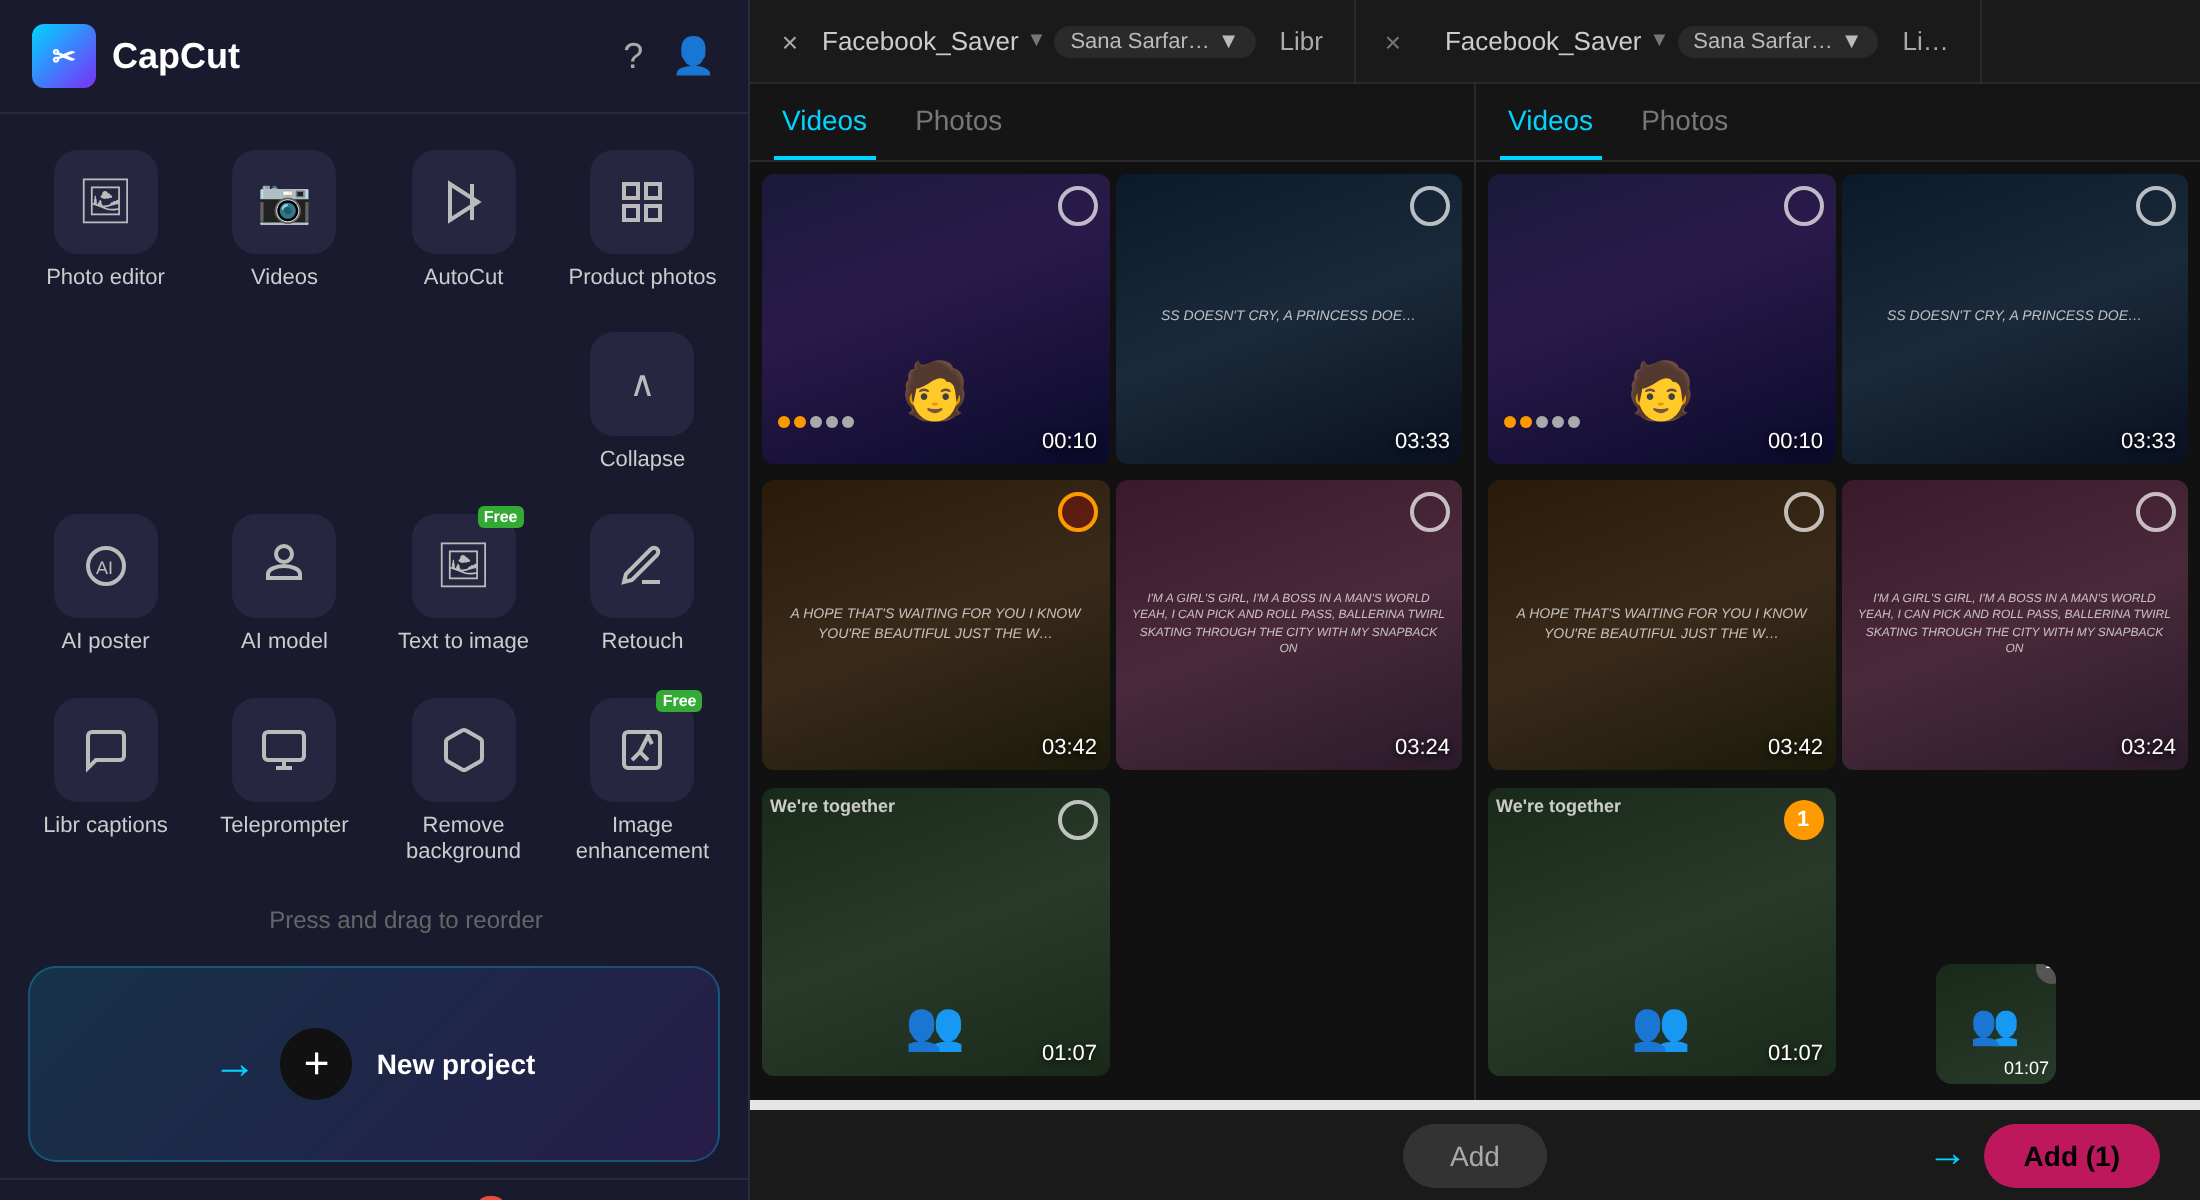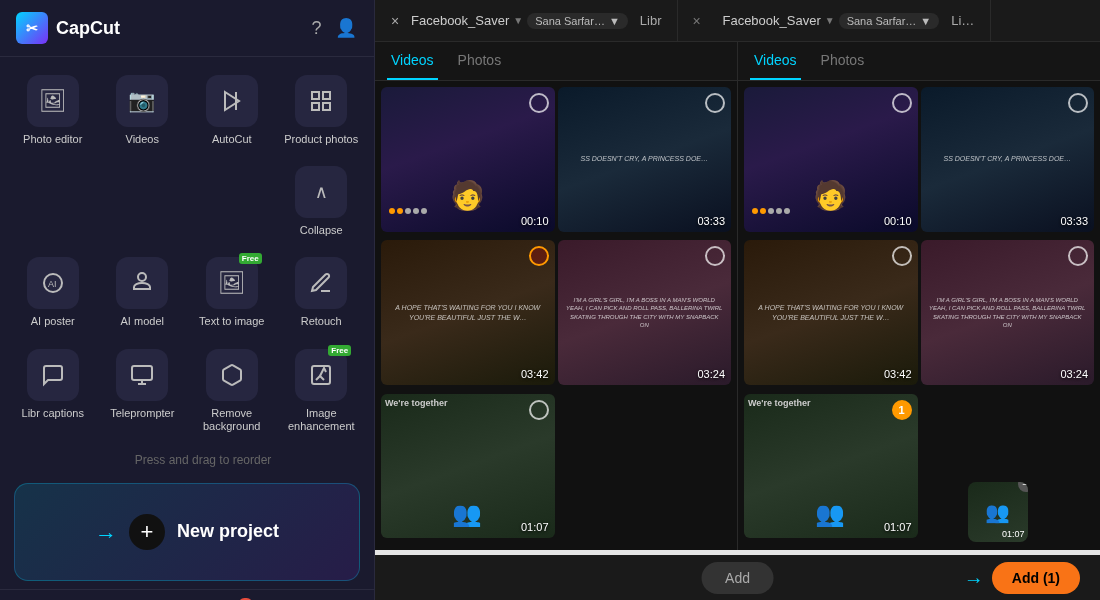--- a/index.html
+++ b/index.html
@@ -154,21 +154,21 @@
       border-radius: 50%;
       display: flex;
       align-items: center;
       justify-content: center;
       font-size: 22px;
       color: #fff;
     }
 
     #new-project-btn .btn-label {
       color: #fff;
-      font-size: 18px;
+      font-size: 14px;
       font-weight: 600;
     }
 
     #bottom-nav {
       display: flex;
       border-top: 1px solid #2a2a3e;
       padding: 8px 0 4px;
     }
 
     .nav-item {
@@ -485,21 +485,21 @@
       padding: 8px 24px;
       border-radius: 20px;
       font-size: 14px;
       cursor: pointer;
       position: absolute;
       left: 50%;
       transform: translateX(-50%);
     }
 
     #add-selected-btn {
-      background: #f97316;
+      background: #be185d;
       border: none;
       color: #000;
       padding: 8px 20px;
       border-radius: 20px;
       font-size: 14px;
       font-weight: 600;
       cursor: pointer;
       display: flex;
       align-items: center;
       gap: 8px;

